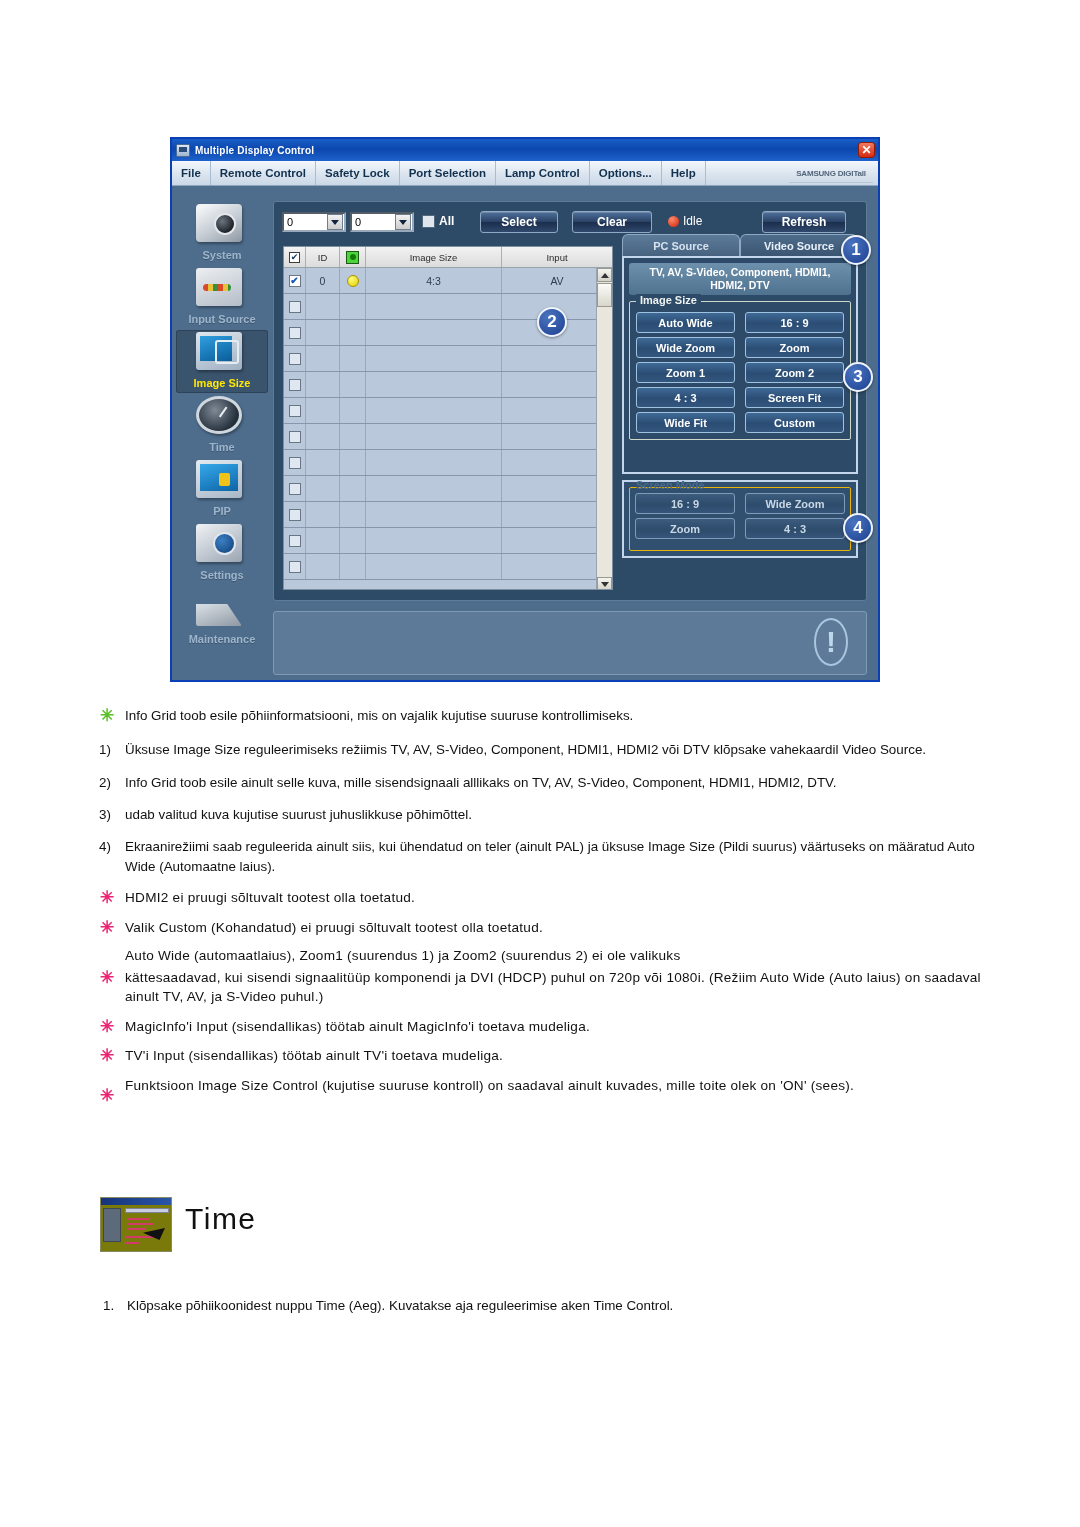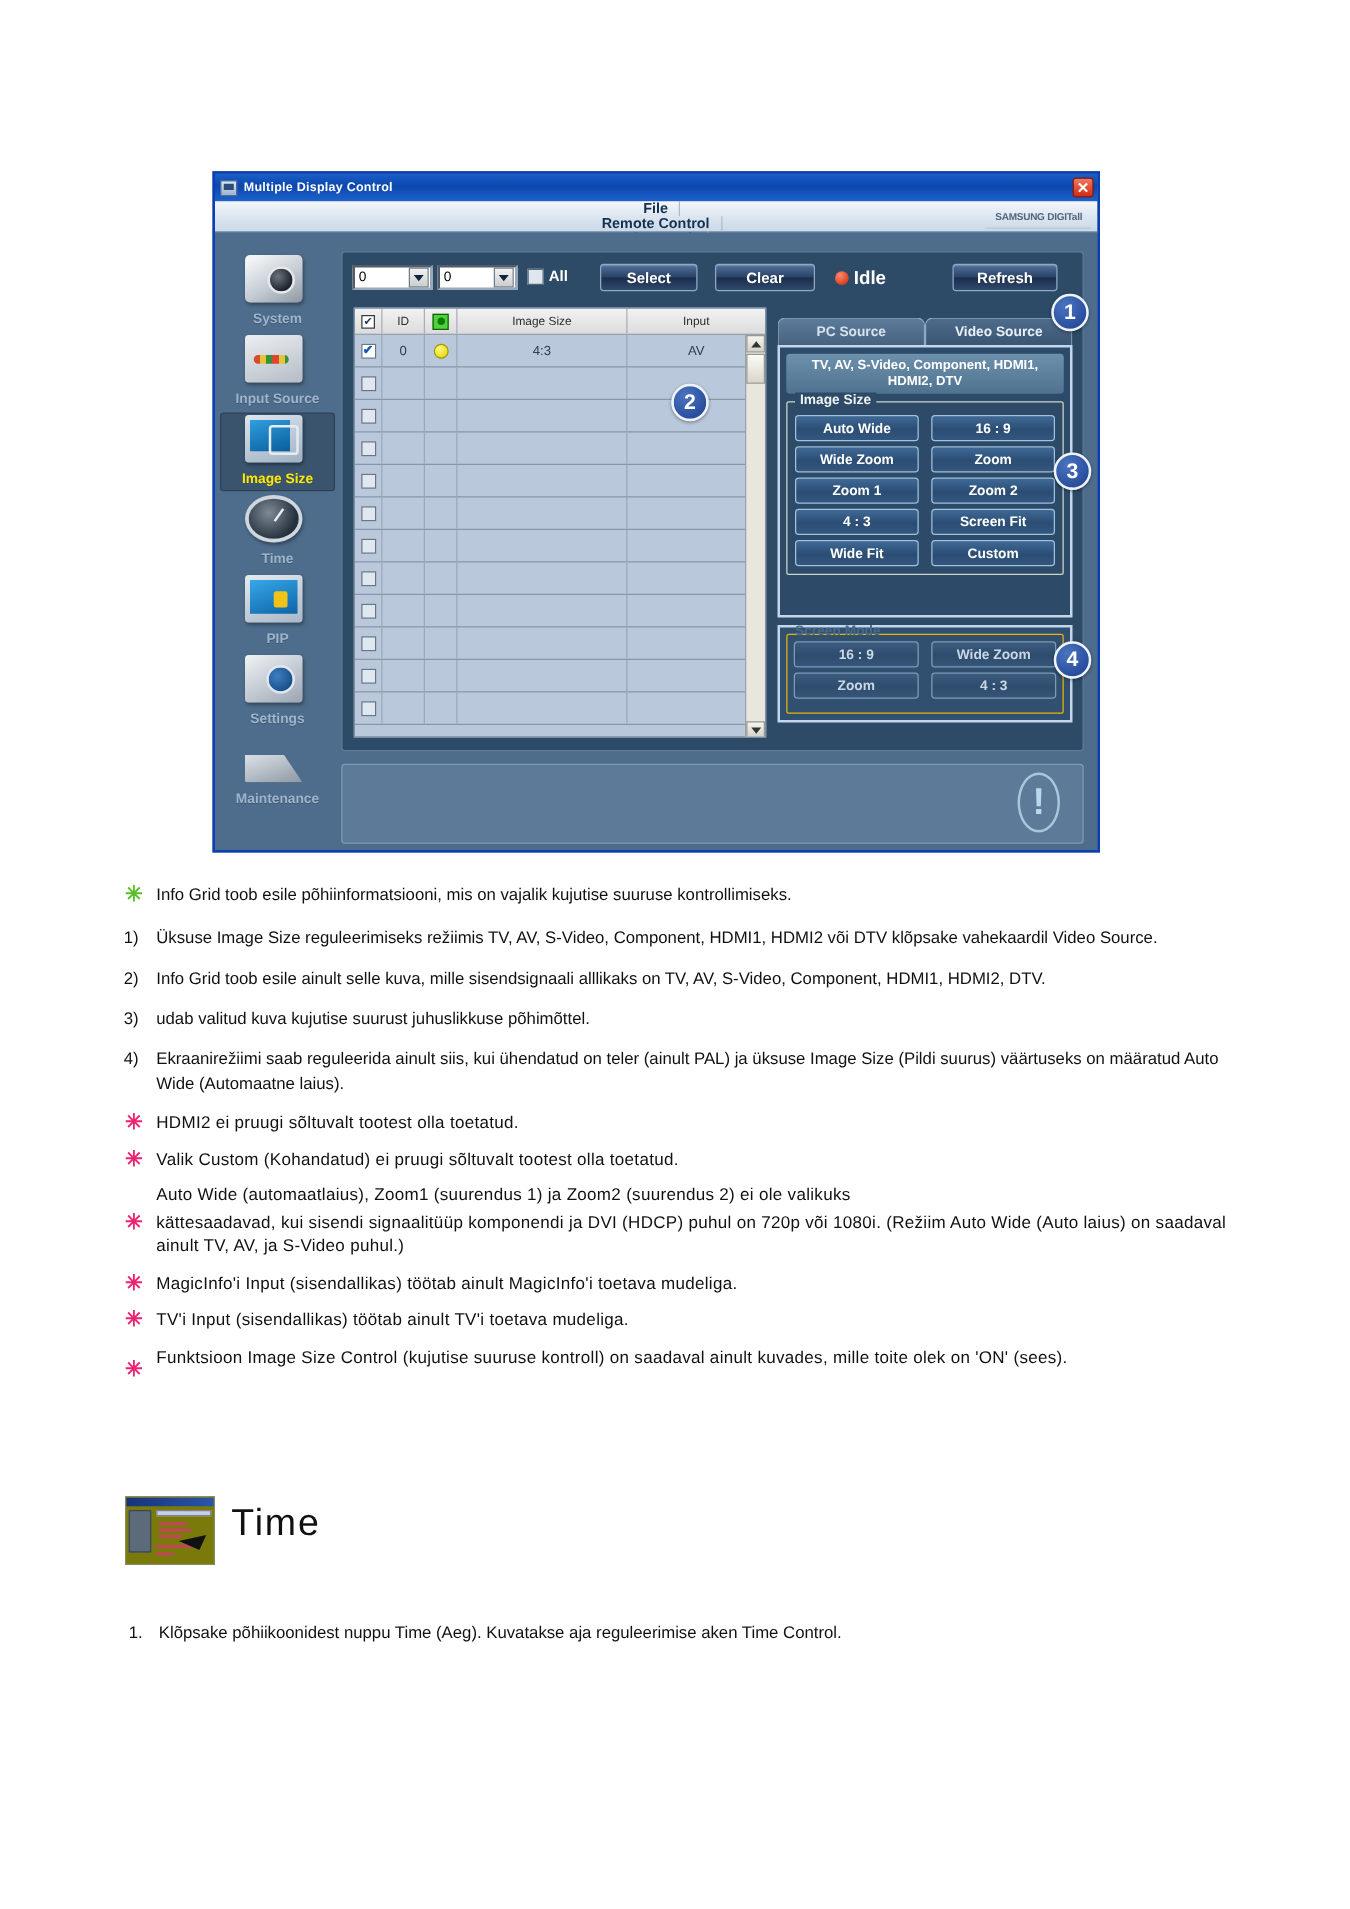--- a/index.html
+++ b/index.html
@@ -25,21 +25,21 @@
   }
   .titlebar .tb-icon:after{content:"";position:absolute;left:2px;top:2px;width:8px;height:5px;background:#2a4d7a;}
   .titlebar .tb-title{color:#fff;font-size:10px;font-weight:bold;letter-spacing:.2px;}
   .tb-close{
     position:absolute;right:3px;top:3px;width:17px;height:16px;border-radius:3px;
     background:linear-gradient(180deg,#ef7a60,#d42a12);border:1px solid #8c1b08;
     color:#fff;font-size:12px;font-weight:bold;line-height:14px;text-align:center;box-sizing:border-box;
   }
   .menubar{
     height:24px;background:linear-gradient(180deg,#f4f7fb 0%,#dde6f0 50%,#cbd8e7 100%);
-    display:flex;align-items:center;position:relative;border-bottom:1px solid #8fa5bd;flex-direction:column;
+    display:flex;align-items:center;position:relative;border-bottom:1px solid #8fa5bd;
   }
   .menubar .mi{
     font-size:11.5px;color:#11314f;font-weight:bold;padding:0 9px;height:100%;
     display:flex;align-items:center;border-right:1px solid #a9bdd2;white-space:nowrap;
   }
   .menubar .mi:last-of-type{border-right:none;}
   .samsung-logo{
     position:absolute;right:5px;top:3px;width:84px;height:18px;
     display:flex;align-items:center;justify-content:center;
     font-size:8px;font-weight:bold;color:#53657a;letter-spacing:-.2px;
@@ -99,21 +99,21 @@
   .chk-all span{color:#fff;font-size:12px;font-weight:bold;}
   .tbtn{
     position:absolute;top:1px;height:22px;border-radius:3px;
     background:linear-gradient(180deg,#50709a 0%,#2b4367 48%,#1b2e4c 52%,#30496d 100%);
     border:1px solid #8fa8c4;color:#fff;font-size:12px;font-weight:bold;
     display:flex;align-items:center;justify-content:center;box-sizing:border-box;
     box-shadow:inset 0 1px 0 rgba(255,255,255,.2);
   }
   .idle{position:absolute;left:386px;top:4px;display:flex;align-items:center;gap:4px;}
   .idle .led{width:11px;height:11px;border-radius:50%;background:radial-gradient(circle at 35% 30%,#ff8a6b,#cc2208);}
-  .idle span{color:#fff;font-size:15px;font-weight:bold;}
+  .idle span{color:#fff;font-size:12px;font-weight:normal;}
 
   
   .grid-wrap{
     position:absolute;left:9px;top:44px;width:330px;height:344px;
     background:#b9c8da;border:1px solid #7f8fa2;box-sizing:border-box;overflow:hidden;
   }
   .grid-head{display:flex;height:20px;background:linear-gradient(180deg,#f2f2f2,#dcdcdc);border-bottom:1px solid #9aa3ad;}
   .gh{font-size:9.5px;color:#2b2b2b;display:flex;align-items:center;justify-content:center;border-right:1px solid #a7b0ba;box-sizing:border-box;}
   .gh.c0{width:22px;} .gh.c1{width:34px;} .gh.c2{width:26px;} .gh.c3{flex:1;} .gh.c4{width:110px;border-right:none;}
   .hdr-chk{width:11px;height:11px;border:1px solid #3c3c3c;background:#fff;font-size:9px;line-height:9px;text-align:center;color:#16365e;box-sizing:border-box;}
@@ -127,21 +127,21 @@
   .row-chk.on{background:#fff;color:#1456b8;font-size:10px;line-height:10px;text-align:center;font-weight:bold;}
   .row-led{width:12px;height:12px;border-radius:50%;background:radial-gradient(circle at 35% 30%,#fffb7a,#e2d000);border:1px solid #a79300;box-sizing:border-box;}
   .vscroll{position:absolute;right:0;top:0;width:15px;height:323px;background:#e8e6dd;border-left:1px solid #9aa3ad;}
   .vs-btn{height:14px;background:linear-gradient(180deg,#f5f5f0,#d4d2c8);border:1px solid #9a998f;display:flex;align-items:center;justify-content:center;box-sizing:border-box;}
   .vs-btn i{display:block;border-left:4px solid transparent;border-right:4px solid transparent;}
   .vs-btn.up i{border-bottom:5px solid #333;}
   .vs-btn.down i{border-top:5px solid #333;}
   .vs-thumb{position:absolute;top:15px;left:0;width:15px;height:24px;background:linear-gradient(180deg,#fbfbf7,#d8d6cc);border:1px solid #9a998f;box-sizing:border-box;}
 
   
-  .src-panel{position:absolute;left:348px;top:52px;width:236px;height:348px;}
+  .src-panel{position:absolute;left:348px;top:32px;width:236px;height:348px;}
   .tabstrip{display:flex;height:22px;}
   .tab{
     flex:1;display:flex;align-items:center;justify-content:center;
     font-size:11px;font-weight:bold;color:#e8f0f8;
     border:1px solid #8fa8c4;border-bottom:none;border-radius:6px 6px 0 0;
     background:linear-gradient(180deg,#50708f,#39536e);box-sizing:border-box;
   }
   .tab.inactive{background:linear-gradient(180deg,#5d7c9a,#46627f);color:#d6e2ee;}
   .tab.active{background:linear-gradient(180deg,#4d6c8b,#3b5572);}
   .src-box{

